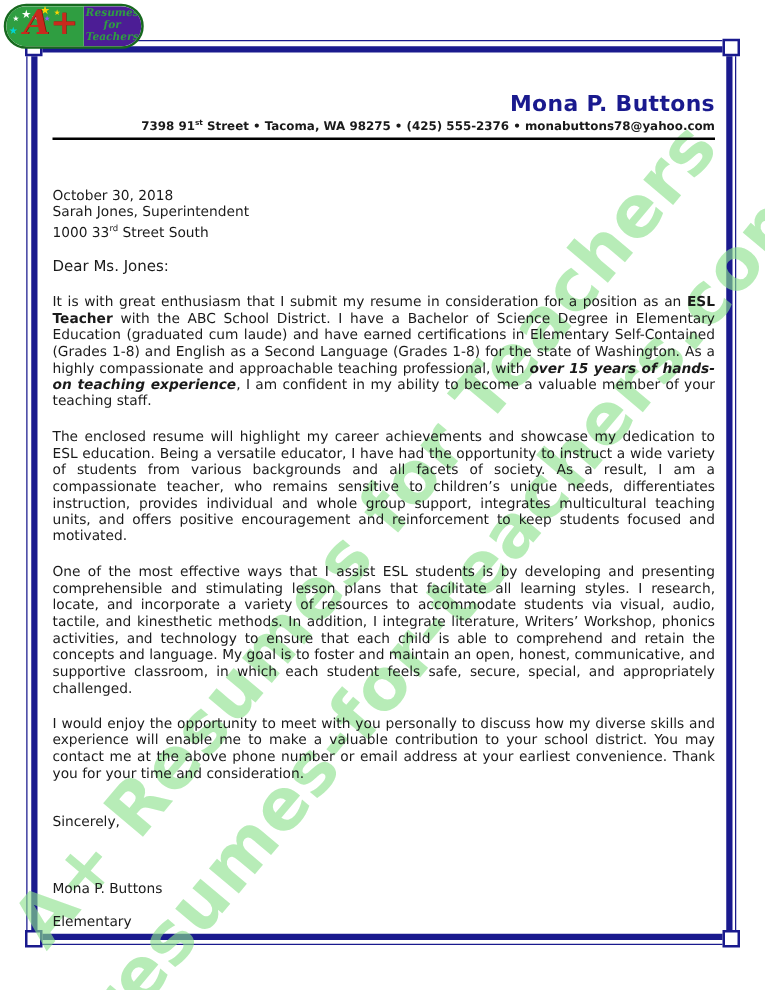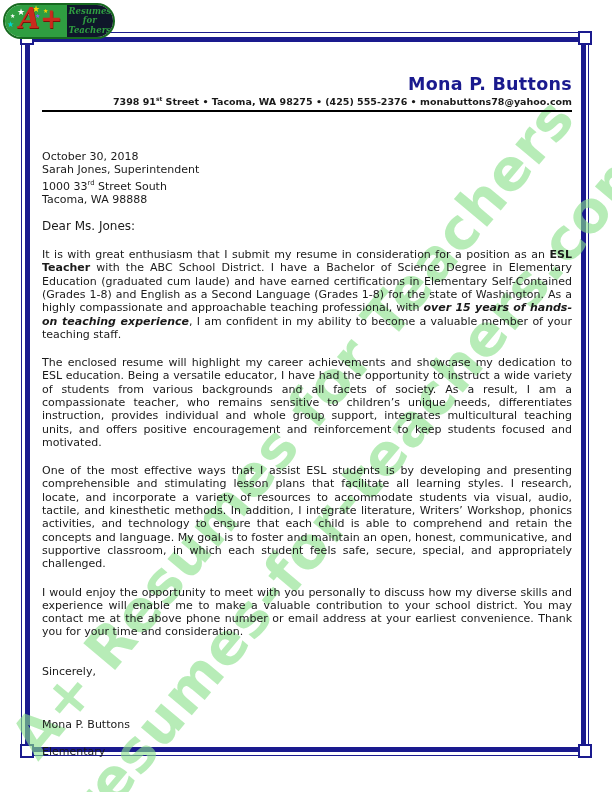--- a/index.html
+++ b/index.html
@@ -26,21 +26,21 @@
   
   .logo{position:absolute;left:3px;top:3px;width:112px;height:36px;z-index:6;
         border:2px solid #17691f;border-radius:20px;overflow:hidden;display:flex;
         background:#ffffff;box-sizing:border-box;}
   .logo-left{position:relative;width:57%;background:#2f9e41;}
   .logo-monogram{position:absolute;left:14px;top:-2px;font-family:"DejaVu Serif","Liberation Serif",serif;
         font-style:italic;font-weight:bold;font-size:27px;color:#c92a1d;
         text-shadow:0.5px 0.5px 0 #7a1208;}
   .star{position:absolute;line-height:1;pointer-events:none;}
   .logo-right{width:43%;display:flex;flex-direction:column;justify-content:center;
-        align-items:center;background:#0f172a;}
+        align-items:center;background:#4c1d95;}
   .logo-right div{font-family:"DejaVu Serif","Liberation Serif",serif;font-style:italic;
         font-weight:bold;color:#2f9e41;font-size:8.5px;line-height:1.1;}
 
   
   .content{position:absolute;left:42px;top:74px;width:530px;z-index:3;}
   .author-name{text-align:right;font-size:17.5px;font-weight:bold;color:#1a1a8e;
                letter-spacing:0.3px;}
   .contact-line{text-align:right;font-size:9.5px;font-weight:bold;margin-top:2px;
                 padding-bottom:3px;}
   .rule{border:none;border-top:2px solid #000000;margin:0;}
@@ -85,21 +85,20 @@
   <div class="content">
     <div class="author-name">Mona P. Buttons</div>
     <div class="contact-line" id="contact-line"><span>7398 91</span><sup>st</sup><span> Street • Tacoma, WA 98275 • (425) 555-2376 • monabuttons78@yahoo.com</span></div>
     <hr class="rule">
 
     <div class="date-line">October 30, 2018</div>
 
     <div class="recipient" id="recipient-block">
         <div><span>Sarah Jones, Superintendent</span></div>
         <div><span>1000 33</span><sup>rd</sup><span> Street South</span></div>
-        <div><span>Tacoma, WA 98888</span></div>
       </div>
 
     <div class="salutation">Dear Ms. Jones:</div>
 
     <div class="paragraphs" id="paragraphs">
         <p><span>It is with great enthusiasm that I submit my resume in consideration for a position as an </span><span style="font-weight: bold;">ESL Teacher</span><span> with the ABC School District. I have a Bachelor of Science Degree in Elementary Education (graduated cum laude) and have earned certifications in Elementary Self-Contained (Grades 1-8) and English as a Second Language (Grades 1-8) for the state of Washington. As a highly compassionate and approachable teaching professional, with </span><span style="font-weight: bold; font-style: italic;">over 15 years of hands-on teaching experience</span><span>, I am confident in my ability to become a valuable member of your teaching staff.</span></p>
         <p><span>The enclosed resume will highlight my career achievements and showcase my dedication to ESL education. Being a versatile educator, I have had the opportunity to instruct a wide variety of students from various backgrounds and all facets of society. As a result, I am a compassionate teacher, who remains sensitive to children’s unique needs, differentiates instruction, provides individual and whole group support, integrates multicultural teaching units, and offers positive encouragement and reinforcement to keep students focused and motivated.</span></p>
         <p><span>One of the most effective ways that I assist ESL students is by developing and presenting comprehensible and stimulating lesson plans that facilitate all learning styles. I research, locate, and incorporate a variety of resources to accommodate students via visual, audio, tactile, and kinesthetic methods. In addition, I integrate literature, Writers’ Workshop, phonics activities, and technology to ensure that each child is able to comprehend and retain the concepts and language. My goal is to foster and maintain an open, honest, communicative, and supportive classroom, in which each student feels safe, secure, special, and appropriately challenged.</span></p>
         <p><span>I would enjoy the opportunity to meet with you personally to discuss how my diverse skills and experience will enable me to make a valuable contribution to your school district. You may contact me at the above phone number or email address at your earliest convenience. Thank you for your time and consideration.</span></p>
       </div>

